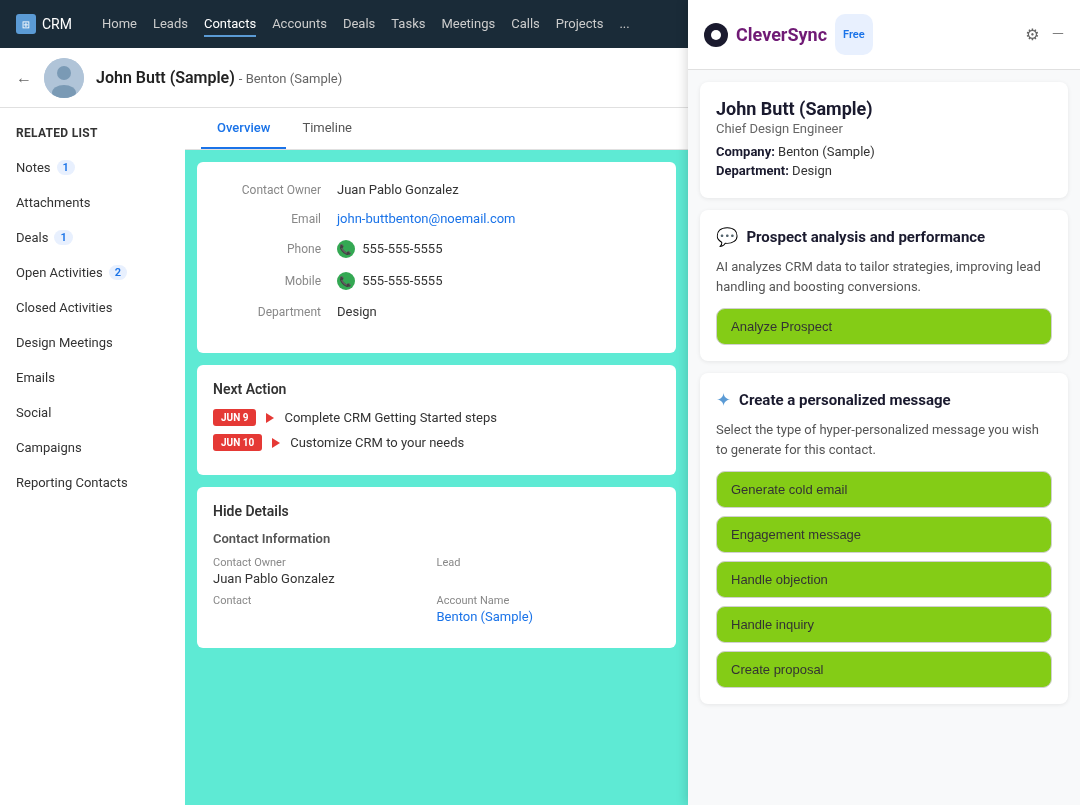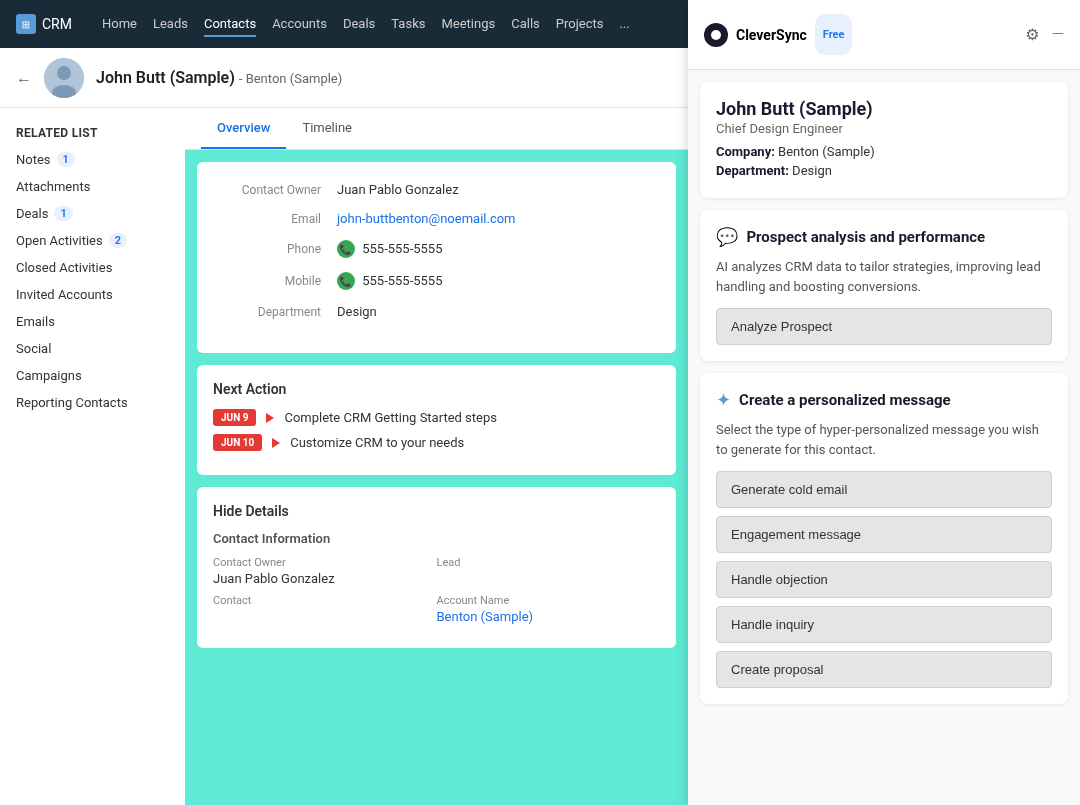--- a/index.html
+++ b/index.html
@@ -19,21 +19,21 @@
     
     .contact-header { position: absolute; top: 48px; left: 0; width: 688px; height: 60px; background: white; display: flex; align-items: center; padding: 0 16px; gap: 12px; border-bottom: 1px solid #e0e0e0; }
     .back-btn { color: #666; font-size: 16px; cursor: pointer; }
     .avatar { width: 40px; height: 40px; border-radius: 50%; background: #b0c4d8; display: flex; align-items: center; justify-content: center; font-size: 16px; color: #555; overflow: hidden; }
     .contact-name-block { display: flex; flex-direction: column; }
     .contact-name { font-size: 16px; font-weight: 600; color: #222; }
 
     
     .sidebar { position: absolute; top: 108px; left: 0; width: 224px; height: 697px; background: white; border-right: 2px solid #0f172a; padding: 8px 0; }
     .sidebar-section-title { font-size: 12px; font-weight: 700; color: #333; padding: 10px 16px 6px; text-transform: uppercase; letter-spacing: 0.3px; }
-    .sidebar-item { font-size: 13px; color: #333; padding: 6px 16px; cursor: pointer; display: flex; align-items: flex-end; gap: 6px; }
+    .sidebar-item { font-size: 13px; color: #333; padding: 6px 16px; cursor: pointer; display: flex; align-items: flex-end; gap: 6px; margin-top: 8px; }
     .badge { background: #e8f0fe; color: #1a73e8; border-radius: 10px; padding: 1px 6px; font-size: 11px; font-weight: 600; }
 
     
     .main-content { position: absolute; top: 108px; left: 185px; width: 503px; height: 697px; background: #5eead4; overflow-y: auto; }
 
     
     .tab-bar { background: white; display: flex; gap: 0; padding: 0 16px; border-bottom: 1px solid #e0e0e0; }
     .tab { padding: 12px 16px; font-size: 13px; color: #555; cursor: pointer; border-bottom: 2px solid transparent; }
     .tab.active { color: #1a73e8; border-bottom: 2px solid #1a73e8; font-weight: 500; }
 
@@ -63,40 +63,40 @@
     .info-label { font-size: 11px; color: #888; margin-bottom: 2px; }
     .info-value { font-size: 13px; color: #333; }
     .info-value.link { color: #1a73e8; }
 
     
     .cleversync-panel { position: absolute; top: 0; left: 688px; width: 392px; height: 805px; background: #f8f9fa; overflow-y: auto; box-shadow: -2px 0 10px rgba(0,0,0,0.15); }
     .panel-header { background: white; padding: 14px 16px; display: flex; align-items: center; justify-content: space-between; border-bottom: 1px solid #e0e0e0; }
     .panel-brand { display: flex; align-items: center; gap: 8px; }
     .brand-logo { width: 24px; height: 24px; background: #1a1a2e; border-radius: 50%; display: flex; align-items: center; justify-content: center; }
     .brand-dot { width: 10px; height: 10px; background: white; border-radius: 50%; }
-    .brand-name { font-size: 14px; font-weight: 700; color: #000000; }
+    .brand-name { font-size: 18px; font-weight: 700; color: #701a75; }
     .free-badge { background: #e8f0fe; color: #1a73e8; font-size: 11px; font-weight: 600; padding: 14px 8px; border-radius: 10px; }
     .panel-actions { display: flex; gap: 12px; align-items: center; }
     .gear-icon { color: #666; font-size: 16px; cursor: pointer; }
     .minimize-icon { color: #666; font-size: 16px; cursor: pointer; font-weight: 300; }
 
     
     .panel-contact-card { background: white; margin: 12px; border-radius: 8px; padding: 16px; box-shadow: 0 1px 4px rgba(0,0,0,0.08); }
     .panel-contact-name { font-size: 18px; font-weight: 700; color: #1a1a2e; margin-bottom: 2px; }
     .panel-contact-title { font-size: 13px; color: #666; margin-bottom: 8px; }
     .panel-contact-detail { font-size: 13px; color: #333; margin-bottom: 4px; }
     .panel-contact-detail strong { color: #1a1a2e; }
 
     
     .feature-card { background: white; margin: 12px; border-radius: 8px; padding: 16px; box-shadow: 0 1px 4px rgba(0,0,0,0.08); }
     .feature-header { display: flex; align-items: center; gap: 8px; margin-bottom: 10px; }
     .feature-icon { font-size: 18px; }
     .feature-title { font-size: 15px; font-weight: 700; color: #1a1a2e; }
     .feature-desc { font-size: 13px; color: #555; line-height: 1.5; margin-bottom: 12px; }
-    .action-btn { width: 100%; background: #e5e5e5; border: 1px solid #d0d0d0; border-radius: 4px; padding: 10px 14px; font-size: 13px; color: #333; cursor: pointer; text-align: left; margin-bottom: 8px; transition: background 0.15s; }
+    .action-btn { width: 100%; background: #84cc16; border: 1px solid #d0d0d0; border-radius: 9px; padding: 10px 14px; font-size: 13px; color: #333; cursor: pointer; text-align: left; margin-bottom: 8px; transition: background 0.15s; }
     .action-btn:last-child { margin-bottom: 0; }
 
     .teal-icon { color: #00bcd4; }
     .blue-icon { color: #5b9bd5; }
   </style>
 </head>
 <body>
 
 <div class="crm-bg"></div>
 
@@ -150,21 +150,21 @@
     <span class="badge">1</span>
   </div>
   <div class="sidebar-item">
     <span>Open Activities</span>
     <span class="badge">2</span>
   </div>
   <div class="sidebar-item">
     <span>Closed Activities</span>
   </div>
   <div class="sidebar-item">
-    <span>Invited Accounts</span>
+    <span>Design Meetings</span>
   </div>
   <div class="sidebar-item">
     <span>Emails</span>
   </div>
   <div class="sidebar-item">
     <span>Social</span>
   </div>
   <div class="sidebar-item">
     <span>Campaigns</span>
   </div>

